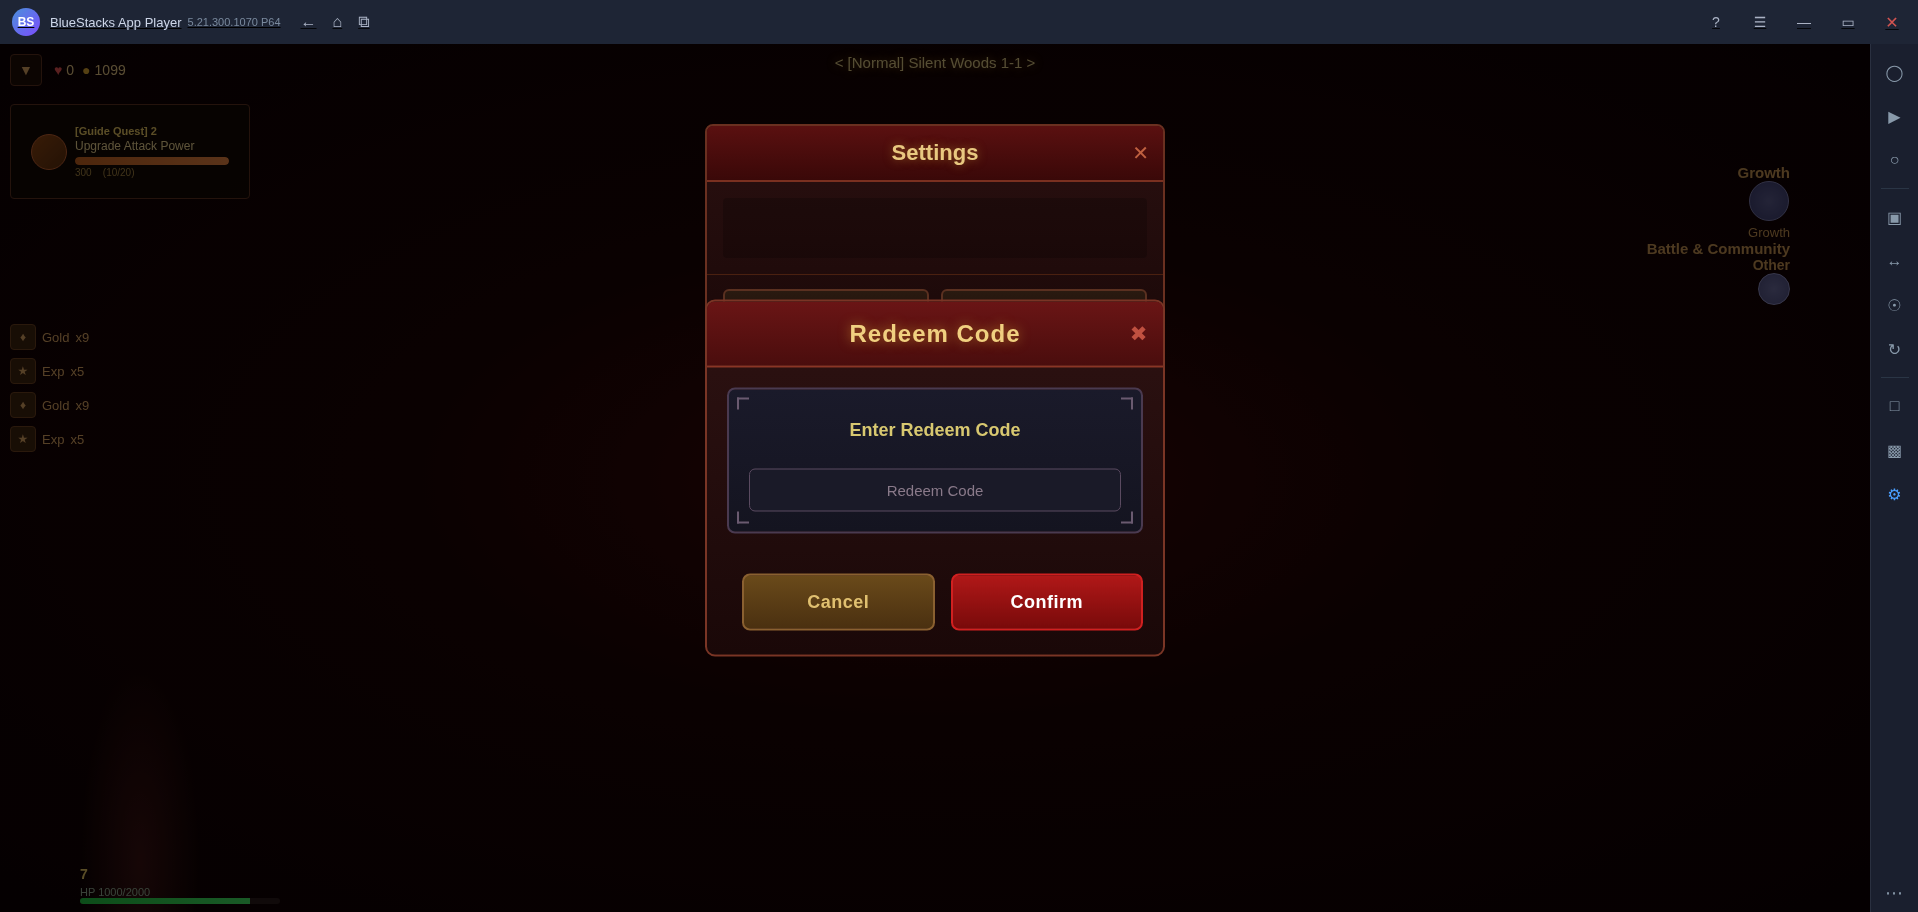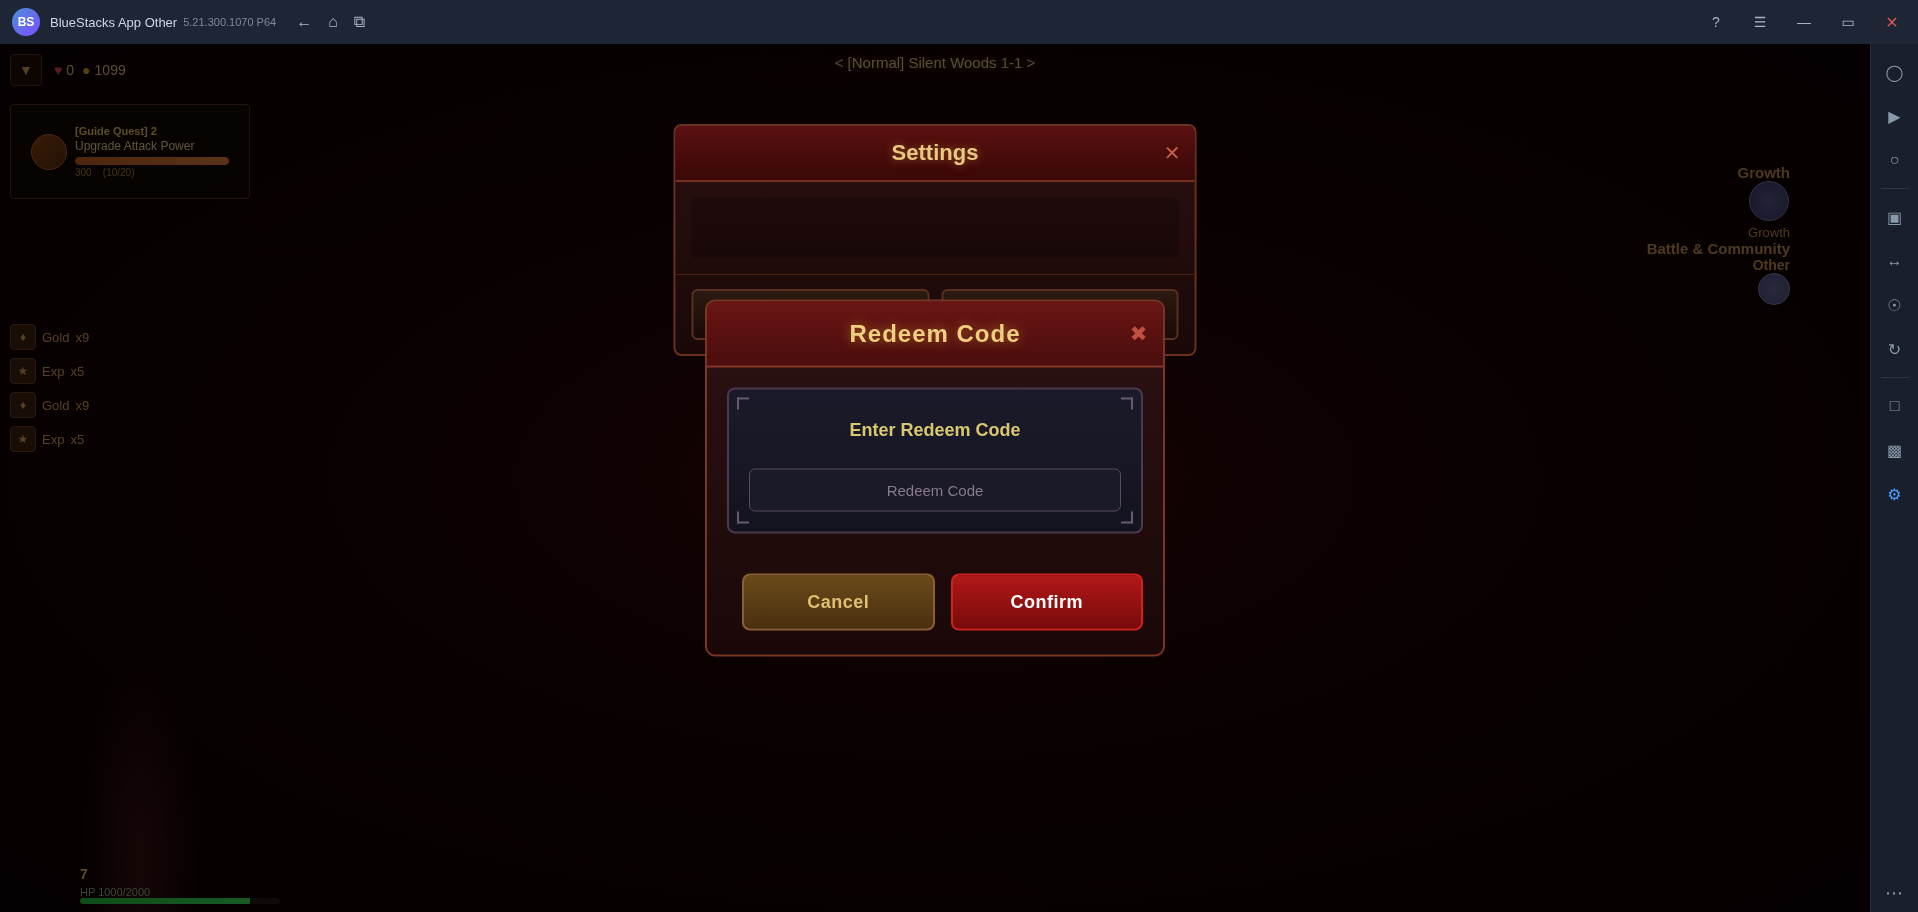--- a/index.html
+++ b/index.html
@@ -15,20 +15,21 @@
     
     .titlebar {
       position: absolute;
       top: 0; left: 0; right: 0;
       height: 44px;
       background: #1e2535;
       display: flex;
       align-items: center;
       padding: 0 12px;
       z-index: 100;
+      text-decoration: underline;
     }
     .titlebar-logo {
       width: 28px; height: 28px;
       border-radius: 50%;
       background: linear-gradient(135deg, #4a90d9, #7c4dff);
       margin-right: 10px;
       display: flex; align-items: center; justify-content: center;
       font-size: 12px; color: white; font-weight: bold;
     }
     .titlebar-appname {
@@ -265,21 +266,21 @@
       background: rgba(0,0,0,0.6);
       z-index: 200;
     }
 
     
     .settings-panel-bg {
       position: absolute;
       top: 80px;
       left: 50%;
       transform: translateX(-50%);
-      width: 523px;
+      width: 460px;
       background: linear-gradient(180deg, #2a1010 0%, #1a0808 100%);
       border: 2px solid #6a3020;
       border-radius: 8px;
       padding: 0;
       z-index: 210;
     }
     .settings-header {
       background: linear-gradient(180deg, #5a1010 0%, #3a0808 100%);
       border-bottom: 2px solid #7a3020;
       border-radius: 6px 6px 0 0;
@@ -431,21 +432,21 @@
       color: #ffffff;
     }
   </style>
 </head>
 <body>
 
 <div class="titlebar">
   <div class="titlebar-logo">
     <span>BS</span>
   </div>
-  <span class="titlebar-appname">BlueStacks App Other</span>
+  <span class="titlebar-appname">BlueStacks App Player</span>
   <span class="titlebar-version">5.21.300.1070  P64</span>
   <div class="titlebar-nav">
     <span class="titlebar-nav-btn">←</span>
     <span class="titlebar-nav-btn">⌂</span>
     <span class="titlebar-nav-btn">⧉</span>
   </div>
   <div class="titlebar-controls">
     <div class="titlebar-ctrl-btn">?</div>
     <div class="titlebar-ctrl-btn">☰</div>
     <div class="titlebar-ctrl-btn">—</div>

